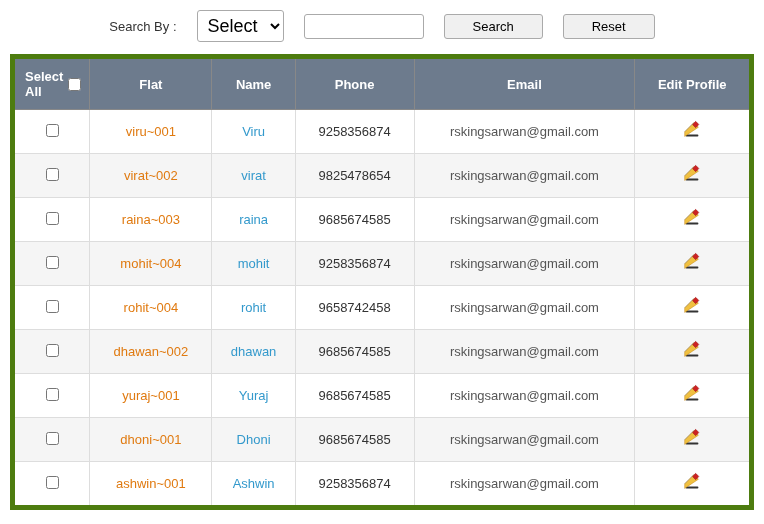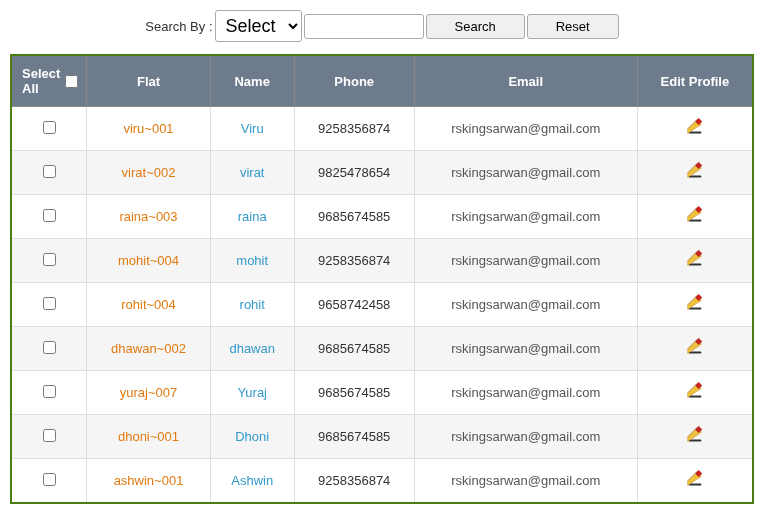--- a/index.html
+++ b/index.html
@@ -7,21 +7,21 @@
       font-family: Arial, sans-serif;
       font-size: 13px;
       background: #fff;
       padding: 10px;
     }
     .toolbar {
       display: flex;
       align-items: center;
       justify-content: center;
       margin-bottom: 12px;
-      gap: 2px;
+      gap: 20px;
     }
     .toolbar label {
       font-size: 13px;
       color: #333;
     }
     .toolbar select {
       padding: 4px 6px;
       font-size: 18px;
       border: 1px solid #aaa;
       border-radius: 3px;
@@ -39,21 +39,21 @@
       font-size: 13px;
       border: 1px solid #aaa;
       border-radius: 3px;
       background: #f0f0f0;
       cursor: pointer;
     }
 
     table {
       width: 100%;
       border-collapse: collapse;
-      border: 2px solid #4d7c0f;
+      border: 5px solid #4d7c0f;
     }
     thead tr {
       background: #6d7b8d;
       color: #fff;
     }
     thead th {
       padding: 10px 8px;
       text-align: center;
       font-size: 13px;
       font-weight: bold;
@@ -219,21 +219,21 @@
         <td class="email-cell">rskingsarwan@gmail.com</td>
         <td class="edit-cell"><span class="pencil-icon"><svg viewBox="0 0 24 24" xmlns="http://www.w3.org/2000/svg">
       <rect x="5" y="17" width="14" height="2" rx="1" fill="#333"></rect>
       <polygon points="4,19 4,14 14,4 19,9" fill="#f0c040" stroke="#c08010" stroke-width="0.5"></polygon>
       <rect x="13.5" y="3.5" width="5" height="5" rx="0.5" transform="rotate(45 16 6)" fill="#cc2222" stroke="#991111" stroke-width="0.5"></rect>
       <line x1="4" y1="14" x2="14" y2="4" stroke="#888" stroke-width="0.5"></line>
     </svg></span></td>
       </tr>
       <tr>
         <td><input type="checkbox" style=""></td>
-        <td class="flat-cell">yuraj~007</td>
+        <td class="flat-cell">yuraj~001</td>
         <td class="name-cell">Yuraj</td>
         <td class="phone-cell">9685674585</td>
         <td class="email-cell">rskingsarwan@gmail.com</td>
         <td class="edit-cell"><span class="pencil-icon"><svg viewBox="0 0 24 24" xmlns="http://www.w3.org/2000/svg">
       <rect x="5" y="17" width="14" height="2" rx="1" fill="#333"></rect>
       <polygon points="4,19 4,14 14,4 19,9" fill="#f0c040" stroke="#c08010" stroke-width="0.5"></polygon>
       <rect x="13.5" y="3.5" width="5" height="5" rx="0.5" transform="rotate(45 16 6)" fill="#cc2222" stroke="#991111" stroke-width="0.5"></rect>
       <line x1="4" y1="14" x2="14" y2="4" stroke="#888" stroke-width="0.5"></line>
     </svg></span></td>
       </tr>

